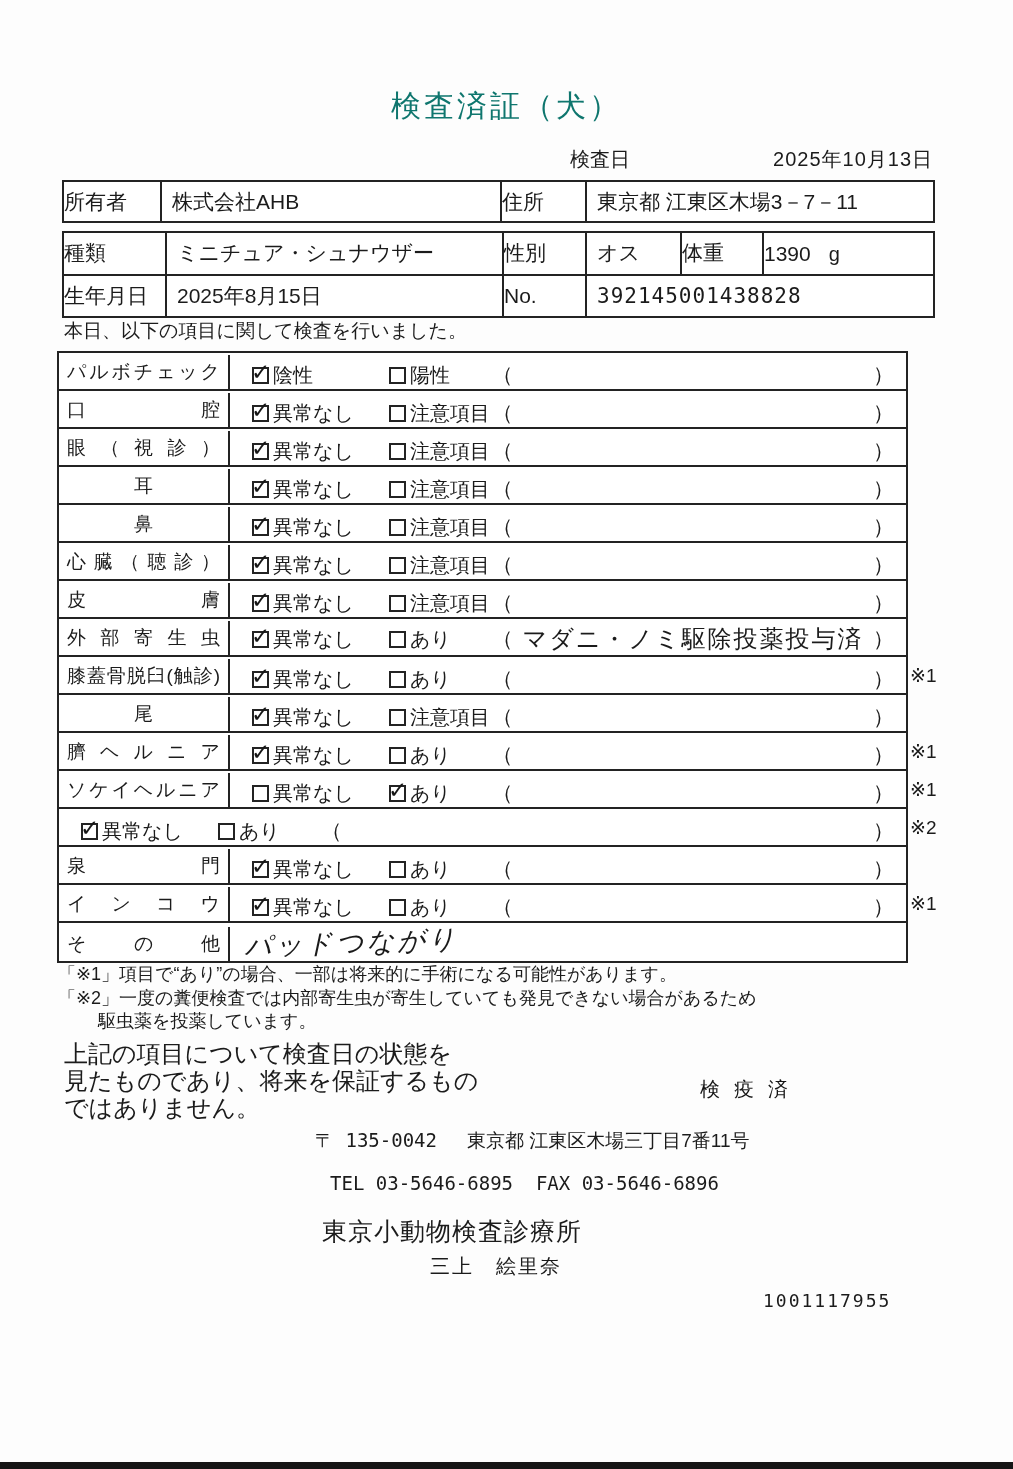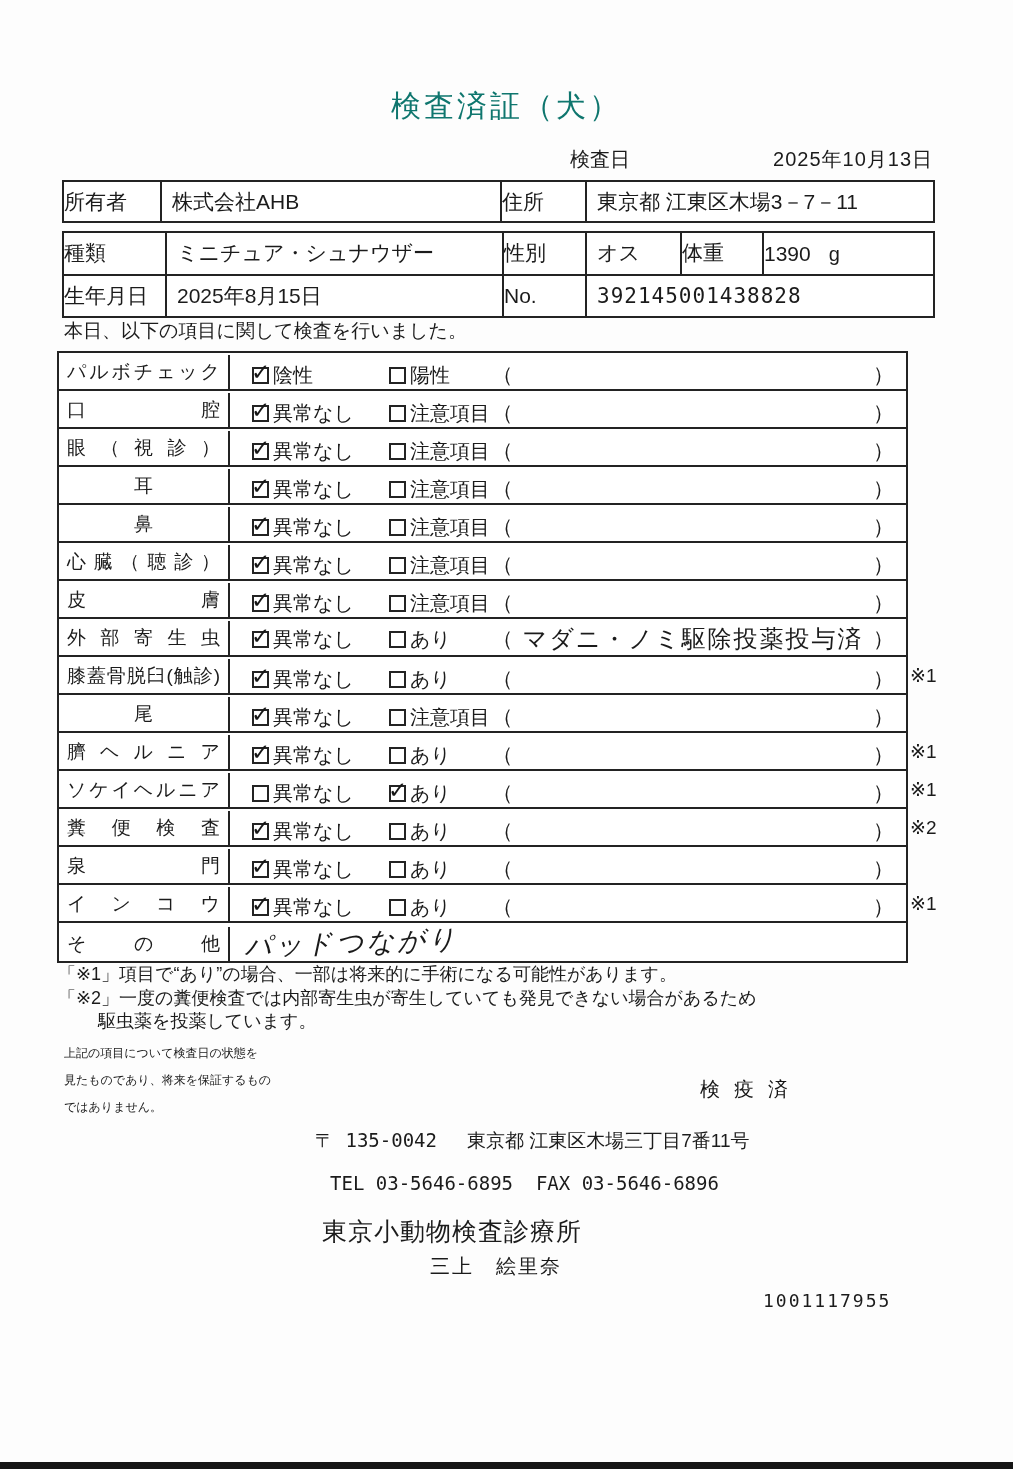--- a/index.html
+++ b/index.html
@@ -56,21 +56,21 @@
   .notetext { flex:1; text-align:center; font-size:24px; letter-spacing:2px; white-space:nowrap; overflow:hidden; }
   .mark { position:absolute; right:-46px; top:7px; width:42px; font-size:19px; }
   .hand { font-style:italic; font-size:27px; letter-spacing:3px; transform:rotate(-2deg); padding-left:14px; color:#1a1a1a; white-space:nowrap; }
 
   
   .fn1 { top:962px; left:58px; font-size:18px; }
   .fn2 { top:987px; left:58px; font-size:18px; line-height:23px; }
   .fn2 .l2 { padding-left:40px; }
 
   
-  .disclaimer { top:1040px; left:64px; font-size:12px; line-height:27px; white-space:pre-line; }
+  .disclaimer { top:1040px; left:64px; font-size:24px; line-height:27px; white-space:pre-line; }
   .quarantine { top:1076px; left:700px; font-size:20px; letter-spacing:14px; color:#141414; }
   .addr { top:1128px; left:315px; display:flex; font-size:19px; }
   .addr .zip { font-family:"DejaVu Sans Mono","Liberation Mono",monospace; margin-right:30px; }
   .tel { top:1172px; left:330px; font-size:19px; font-family:"DejaVu Sans Mono","Liberation Mono",monospace; white-space:pre; }
   .clinic { top:1215px; left:322px; font-size:25px; letter-spacing:1px; }
   .examiner { top:1253px; left:430px; font-size:20px; letter-spacing:2px; }
   .docnum { top:1290px; left:763px; font-size:18px; letter-spacing:2px; font-family:"DejaVu Sans Mono","Liberation Mono",monospace; }
   .botbar { left:0; right:0; bottom:0; height:7px; background:#151515; }
 </style>
 </head>
@@ -348,21 +348,20 @@
       <span class="note">
           <span class="paren">（</span>
           <span class="notetext"></span>
           <span class="paren">）</span>
         </span>
     </div>
     <span class="mark">※1</span>
   </div>
 
   <div class="xrow">
-    <div class="xlabel">糞便検査</div>
     <div class="xcontent">
       <span class="cbgroup">
           <span class="cb checked"></span>
           <span class="cblabel">異常なし</span>
         </span>
       <span class="cbgroup g2">
           <span class="cb"></span>
           <span class="cblabel">あり</span>
         </span>
       <span class="note">

